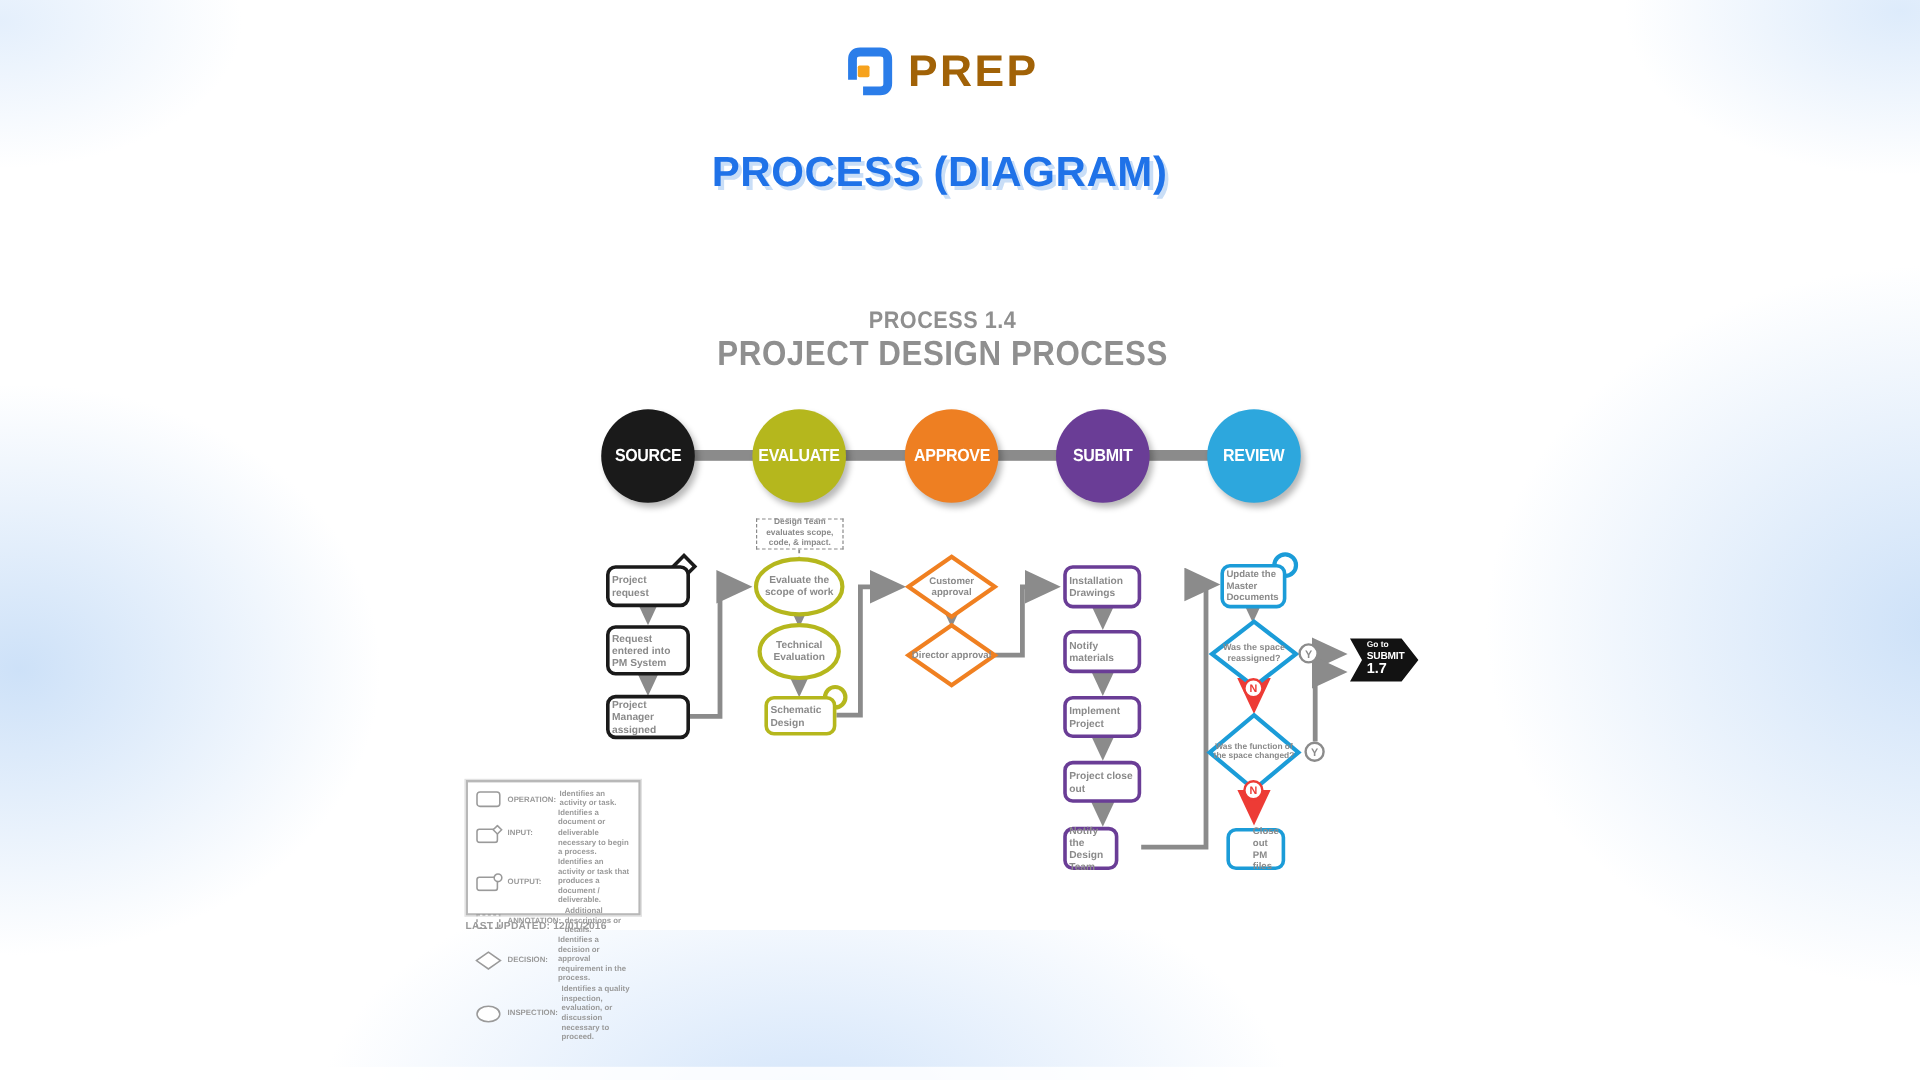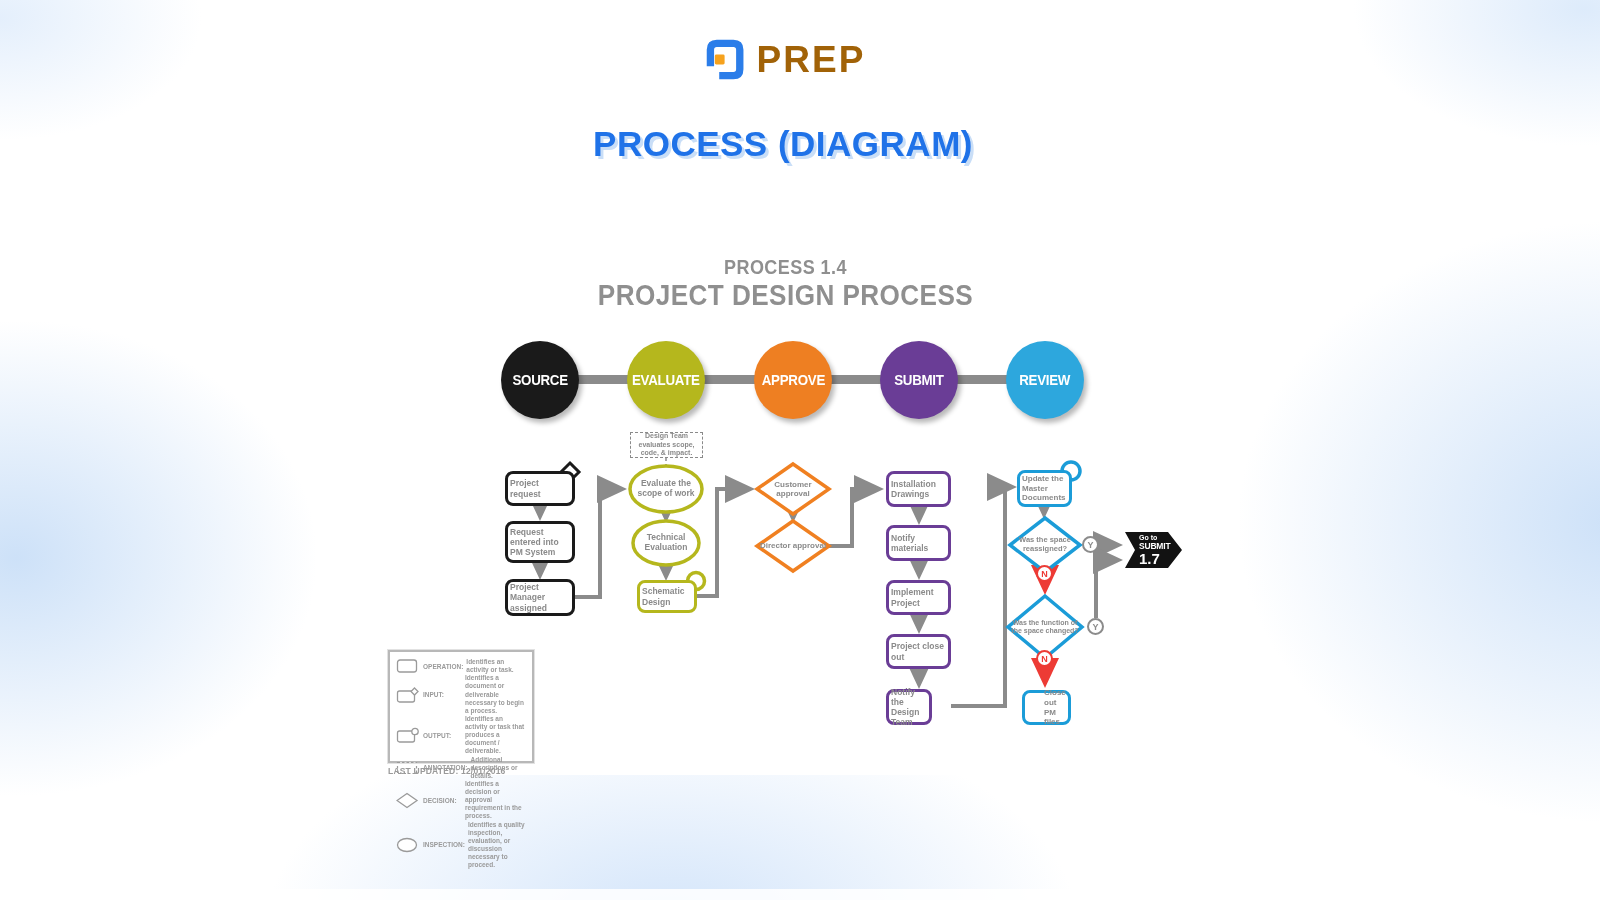--- a/index.html
+++ b/index.html
@@ -56,21 +56,21 @@
     text-align:center; background:#fff; }
   .freetext { position:absolute; color:#8a8a8a; font-weight:600; display:flex; align-items:center;
     justify-content:center; text-align:center; line-height:1.15; }
   .ring { position:absolute; width:17px; height:17px; border-radius:50%; background:#fff;
     display:flex; align-items:center; justify-content:center; font-size:9px; font-weight:800; }
   .ring-g { border:2.5px solid #8b8b8b; color:#8b8b8b; }
   .ring-r { border:2.5px solid #ed3b35; color:#ed3b35; }
   .banner-text { position:absolute; left:756px; top:309px; width:46px; color:#fff; line-height:1.1; white-space:nowrap; }
   .banner-text .l1 { font-size:7px; font-weight:700; display:block; }
   .banner-text .l2 { font-size:8.5px; font-weight:800; display:block; letter-spacing:-.2px; }
-  .banner-text .l3 { font-size:15px; font-weight:800; display:block; }
+  .banner-text .l3 { font-size:12px; font-weight:800; display:block; }
 
   
   .legend { position:absolute; left:5px; top:425px; width:146px; height:113px;
     border:2px solid #b8b8b8; outline:1px solid #e2e2e2; background:#fff;
     display:flex; flex-direction:column; justify-content:space-between; padding:6px 5px; }
   .lg-row { display:flex; align-items:center; gap:3px; }
   .lg-icon { flex:0 0 25px; display:flex; justify-content:center; }
   .lg-term { flex:0 0 39px; font-size:6.5px; font-weight:700; color:#9a9a9a; }
   .lg-desc { flex:1; font-size:6.5px; color:#9a9a9a; line-height:1.25; font-weight:600; }
   .last-updated { position:absolute; left:5px; top:541px; font-size:8.5px; font-weight:800; color:#9a9a9a; letter-spacing:.2px; }

